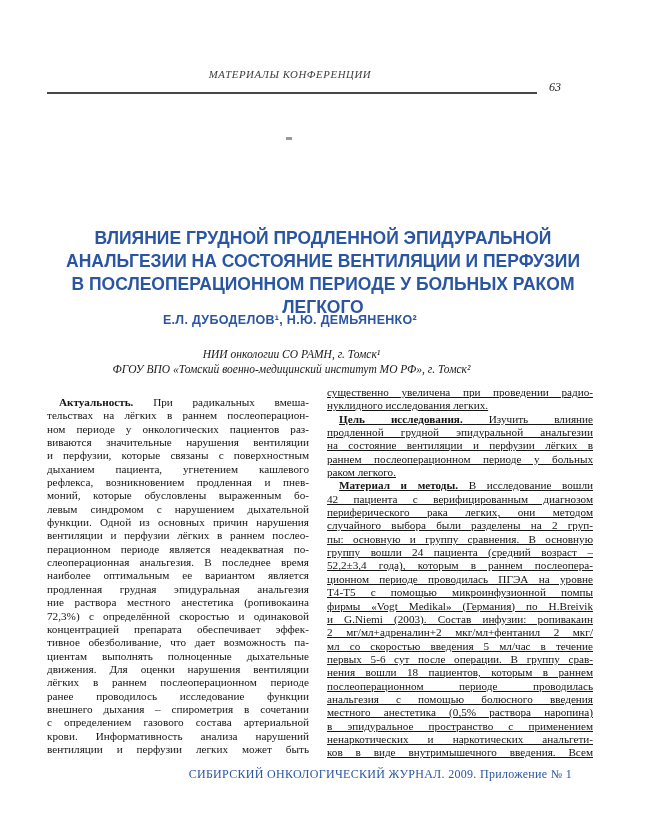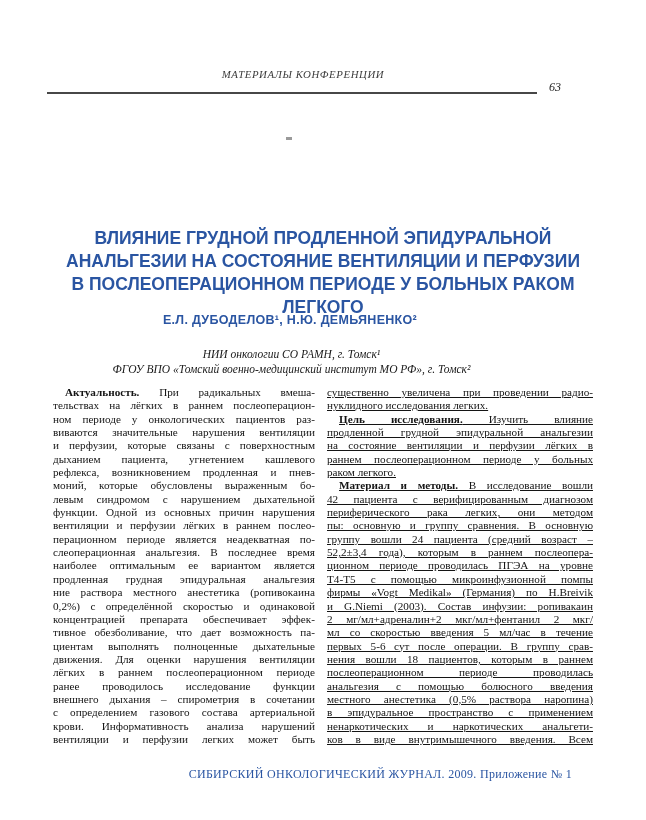--- a/index.html
+++ b/index.html
@@ -1,32 +1,32 @@
 <!DOCTYPE html>
 <html><head>
 <meta charset="utf-8">
 <style>
   html,body{margin:0;padding:0;background:#ffffff;}
   .page{position:relative;width:646px;height:820px;background:#ffffff;overflow:hidden;
         font-family:"Liberation Serif",serif;color:#141414;}
   .header-title{position:absolute;top:68px;left:0;width:580px;text-align:center;
-        font-style:italic;font-size:10.8px;letter-spacing:0.6px;color:#3c3c3c;padding-left:13px;}
+        font-style:italic;font-size:10.8px;letter-spacing:0.6px;color:#3c3c3c;}
   .header-rule{position:absolute;top:92px;left:47px;width:490px;height:2px;background:#474747;}
   .page-number{position:absolute;top:80px;left:549px;font-style:italic;font-size:12px;color:#262626;}
   .stray{position:absolute;left:286px;top:137px;width:6px;height:3px;background:#9a9a9a;}
   .title{position:absolute;top:227px;left:55px;width:536px;text-align:center;
         font-family:"Liberation Sans",sans-serif;font-weight:bold;font-size:17.5px;
         line-height:23px;color:#2a55a2;}
   .authors{position:absolute;top:313px;left:0;width:580px;text-align:center;
         font-family:"Liberation Sans",sans-serif;font-weight:bold;font-size:12.5px;
         letter-spacing:0.3px;color:#2a55a2;}
   .affils{position:absolute;top:347px;left:0;width:583px;text-align:center;
         font-style:italic;font-size:11.5px;line-height:15px;color:#191919;}
   .col{position:absolute;top:386px;font-size:11.2px;}
-  .col-left{left:53px;width:262px;}
+  .col-left{left:47px;width:262px;margin-top:10px;}
   .col-right{left:327px;width:266px;text-decoration:underline;}
   .body-line{line-height:13.35px;height:13.35px;overflow:hidden;
         text-align:justify;text-align-last:justify;}
   .body-line.flush{text-align-last:left;}
   .body-line.indent{text-indent:12px;}
   .body-line b{font-weight:bold;}
   .footer{position:absolute;top:767px;left:0;width:572px;text-align:right;
         font-size:12px;letter-spacing:0.3px;color:#2a55a2;}
 </style>
 </head>
@@ -64,21 +64,21 @@
       <div class="body-line">рефлекса, возникновением продленная и пнев-</div>
       <div class="body-line">моний, которые обусловлены выраженным бо-</div>
       <div class="body-line">левым синдромом с нарушением дыхательной</div>
       <div class="body-line">функции. Одной из основных причин нарушения</div>
       <div class="body-line">вентиляции и перфузии лёгких в раннем послео-</div>
       <div class="body-line">перационном периоде является неадекватная по-</div>
       <div class="body-line">слеоперационная анальгезия. В последнее время</div>
       <div class="body-line">наиболее оптимальным ее вариантом является</div>
       <div class="body-line">продленная грудная эпидуральная анальгезия</div>
       <div class="body-line">ние раствора местного анестетика (ропивокаина</div>
-      <div class="body-line">0,2%) с определённой скоростью и одинаковой</div>
+      <div class="body-line">72,3%) с определённой скоростью и одинаковой</div>
       <div class="body-line">концентрацией препарата обеспечивает эффек-</div>
       <div class="body-line">тивное обезболивание, что дает возможность па-</div>
       <div class="body-line">циентам выполнять полноценные дыхательные</div>
       <div class="body-line">движения. Для оценки нарушения вентиляции</div>
       <div class="body-line">лёгких в раннем послеоперационном периоде</div>
       <div class="body-line">ранее проводилось исследование функции</div>
       <div class="body-line">внешнего дыхания – спирометрия в сочетании</div>
       <div class="body-line">с определением газового состава артериальной</div>
       <div class="body-line">крови.  Информативность анализа нарушений</div>
       <div class="body-line">вентиляции и перфузии легких может быть</div>
@@ -88,20 +88,21 @@
       <div class="body-line">существенно увеличена при проведении радио-</div>
       <div class="body-line flush">нуклидного исследования легких.</div>
       <div class="body-line indent"><b>Цель исследования.</b> Изучить влияние</div>
       <div class="body-line">продленной грудной эпидуральной анальгезии</div>
       <div class="body-line">на состояние вентиляции и перфузии лёгких в</div>
       <div class="body-line">раннем послеоперационном периоде у больных</div>
       <div class="body-line flush">раком легкого.</div>
       <div class="body-line indent"><b>Материал и методы.</b> В исследование вошли</div>
       <div class="body-line">42 пациента с верифицированным диагнозом</div>
       <div class="body-line">периферического рака легких, они методом</div>
+      <div class="body-line">случайного выбора были разделены на 2 груп-</div>
       <div class="body-line">пы: основную и группу сравнения. В основную</div>
       <div class="body-line">группу вошли 24 пациента (средний возраст –</div>
       <div class="body-line">52,2±3,4 года), которым в раннем послеопера-</div>
       <div class="body-line">ционном периоде проводилась ПГЭА на уровне</div>
       <div class="body-line">Т4-Т5 с помощью микроинфузионной помпы</div>
       <div class="body-line">фирмы «Vogt Medikal» (Германия) по H.Breivik</div>
       <div class="body-line">и G.Niemi (2003). Состав инфузии: ропивакаин</div>
       <div class="body-line">2 мг/мл+адреналин+2 мкг/мл+фентанил 2 мкг/</div>
       <div class="body-line">мл со скоростью введения 5 мл/час в течение</div>
       <div class="body-line">первых 5-6 сут после операции. В группу срав-</div>

